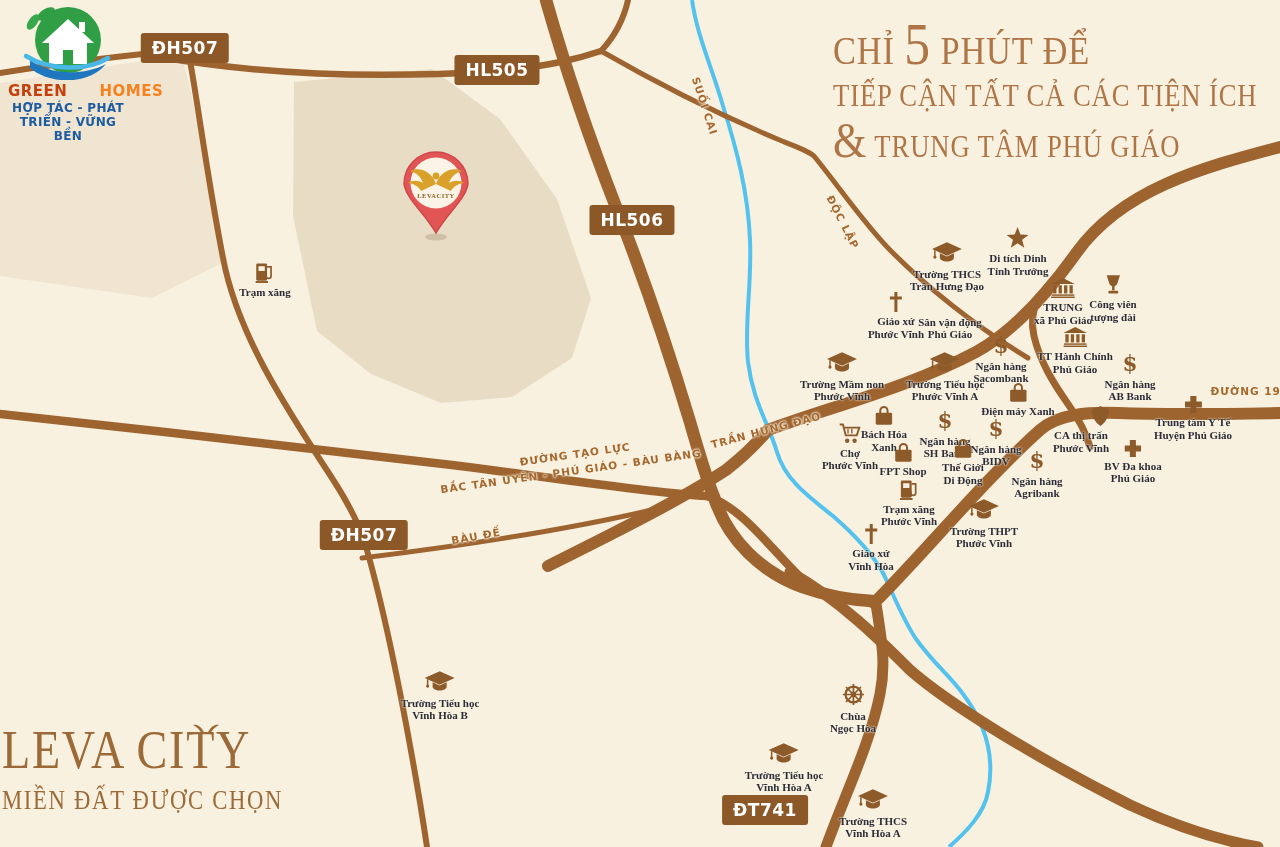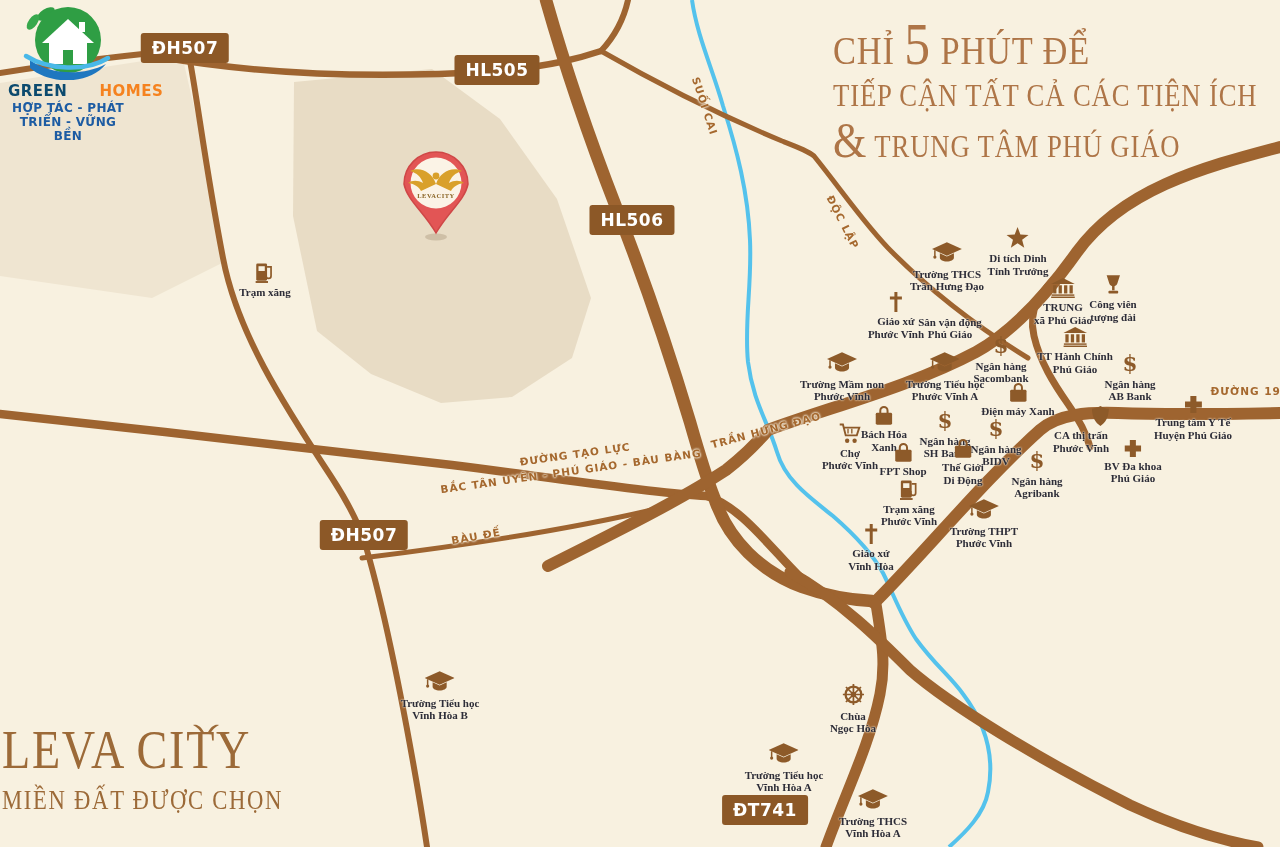--- a/index.html
+++ b/index.html
@@ -33,21 +33,21 @@
   
   .project{position:absolute;left:2px;top:720px;z-index:6;color:#9c6a38;
            font-family:"Liberation Serif","DejaVu Serif",serif;
            transform:scaleX(.84);transform-origin:left top;}
   .p-name{font-size:55px;letter-spacing:2px;line-height:60px;}
   .p-tag{font-size:27px;letter-spacing:2px;margin-top:5px;}
   .p-orn{position:absolute;left:193px;top:722px;z-index:7;}
   
   .logo{position:absolute;left:8px;top:2px;z-index:7;width:120px;text-align:center;}
   .logo-name{font-size:15px;font-weight:bold;letter-spacing:.5px;line-height:15px;}
-  .lg-green{color:#0c4a6e;}
+  .lg-green{color:#c2410c;}
   .lg-orange{color:#f5821f;padding-left:32px;}
   .logo-tag{font-size:12px;font-weight:bold;color:#1d5ca3;letter-spacing:.3px;margin-top:2px;}
 </style>
 </head>
 <body>
 
 <div id="map">
 
   <svg id="basemap" width="1280" height="847" viewBox="0 0 1280 847">
     <defs>

